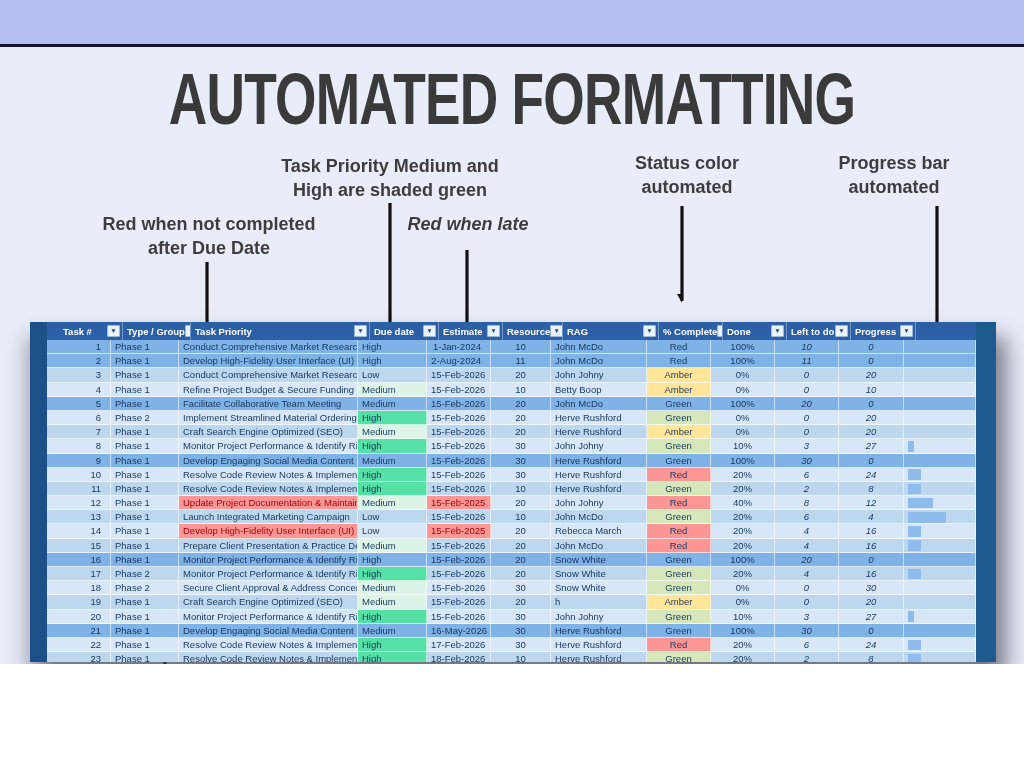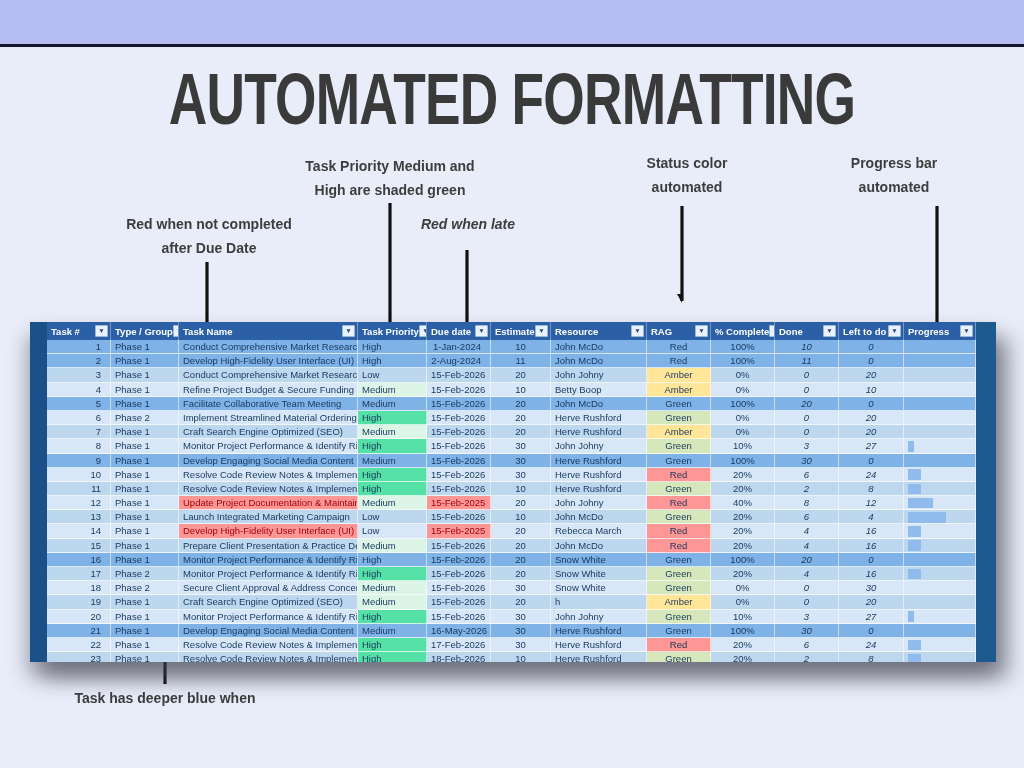--- a/index.html
+++ b/index.html
@@ -1,35 +1,35 @@
 <!DOCTYPE html>
 <html style="--bg: #e9edf9; --banner: #b6bdf3; --banner_line: #15152e; --title_color: #3a3a3a; --note_color: #3d3d3d; --header_blue: #2b5fa6; --strip_left: #1b5089; --strip_right: #1d5a8e; --completed_row: #7fb2e6; --odd_row: #bdd7ee; --even_row: #d7e7f7; --priority_high: #55e0a5; --priority_medium: #dcf5e7; --rag_red: #ff9696; --rag_amber: #ffe699; --rag_green: #d6e8bb; --red_text: #9c0006; --bar: #8fbcec; --arrow: #111111;"><head>
 <meta charset="utf-8">
 <style>
   html,body{margin:0;padding:0;}
-  .canvas{position:relative;width:1024px;height:768px;background:var(--bg,#e9edf9);
+  .canvas{position:relative;width:1024px;height:664px;background:var(--bg,#e9edf9);
     font-family:"Liberation Sans",sans-serif;overflow:hidden;}
   .topbar{position:absolute;left:0;top:0;width:1024px;height:44px;
     background:var(--banner,#b6bdf3);border-bottom:3px solid var(--banner_line,#15152e);}
   .title{position:absolute;top:58px;left:50%;transform:translateX(-50%) scaleX(.74);
     transform-origin:center;font-size:72px;font-weight:800;letter-spacing:-1px;
     color:var(--title_color,#3a3a3a);white-space:nowrap;}
-  .note{position:absolute;font-size:14px;font-weight:700;color:var(--note_color,#3d3d3d);
+  .note{position:absolute;font-size:18px;font-weight:700;color:var(--note_color,#3d3d3d);
     text-align:center;transform:translateX(-50%);line-height:24px;white-space:nowrap;}
   .arrows{position:absolute;left:0;top:0;pointer-events:none;}
   
   .sheet{position:absolute;left:30px;top:322px;width:966px;height:340px;display:flex;
     box-shadow:12px 16px 20px rgba(62,62,78,.55), -4px 14px 18px rgba(62,62,78,.35);
     overflow:hidden;background:#fff;}
   .strip{flex:none;}
   .strip.l{width:17px;background:var(--strip_left,#1b5089);}
   .strip.r{width:20px;background:var(--strip_right,#1d5a8e);}
   .grid{flex:none;width:929px;}
   .row{display:grid;grid-template-columns:64px 68px 179px 69px 64px 60px 96px 64px 64px 64px 65px 72px;}
-  .hrow{height:18px;background:var(--header_blue,#2b5fa6);}
+  .hrow{height:18px;background:var(--header_blue,#2b5fa6);padding-left:12px;}
   .hcell{display:flex;align-items:center;justify-content:space-between;overflow:hidden;
     padding:0 2px 0 4px;border-right:1px solid rgba(255,255,255,.35);
     color:#fff;font-size:9.5px;font-weight:700;white-space:nowrap;}
   .flt{flex:none;width:11px;height:10px;background:#e9f1fb;border:1px solid #9db9d9;
     border-radius:1px;font-size:6.5px;line-height:10px;text-align:center;color:#2b4a76;cursor:pointer;}
   .drow{height:14.2px;}
   .drow.odd{background:var(--odd_row,#bdd7ee);}
   .drow.even{background:var(--even_row,#d7e7f7);}
   .drow.done{background:var(--completed_row,#7fb2e6);}
   .cell{font-size:9.5px;line-height:14.2px;color:#17375e;white-space:nowrap;overflow:hidden;
@@ -96,24 +96,20 @@
         <div class="row hrow">
           <div class="hcell">
             <span>Task #</span>
             <span class="flt">▼</span>
           </div>
           <div class="hcell">
             <span>Type / Group</span>
             <span class="flt">▼</span>
           </div>
           <div class="hcell">
-            <span>Task Name</span>
-            <span class="flt">▼</span>
-          </div>
-          <div class="hcell">
             <span>Task Priority</span>
             <span class="flt">▼</span>
           </div>
           <div class="hcell">
             <span>Due date</span>
             <span class="flt">▼</span>
           </div>
           <div class="hcell">
             <span>Estimate</span>
             <span class="flt">▼</span>

